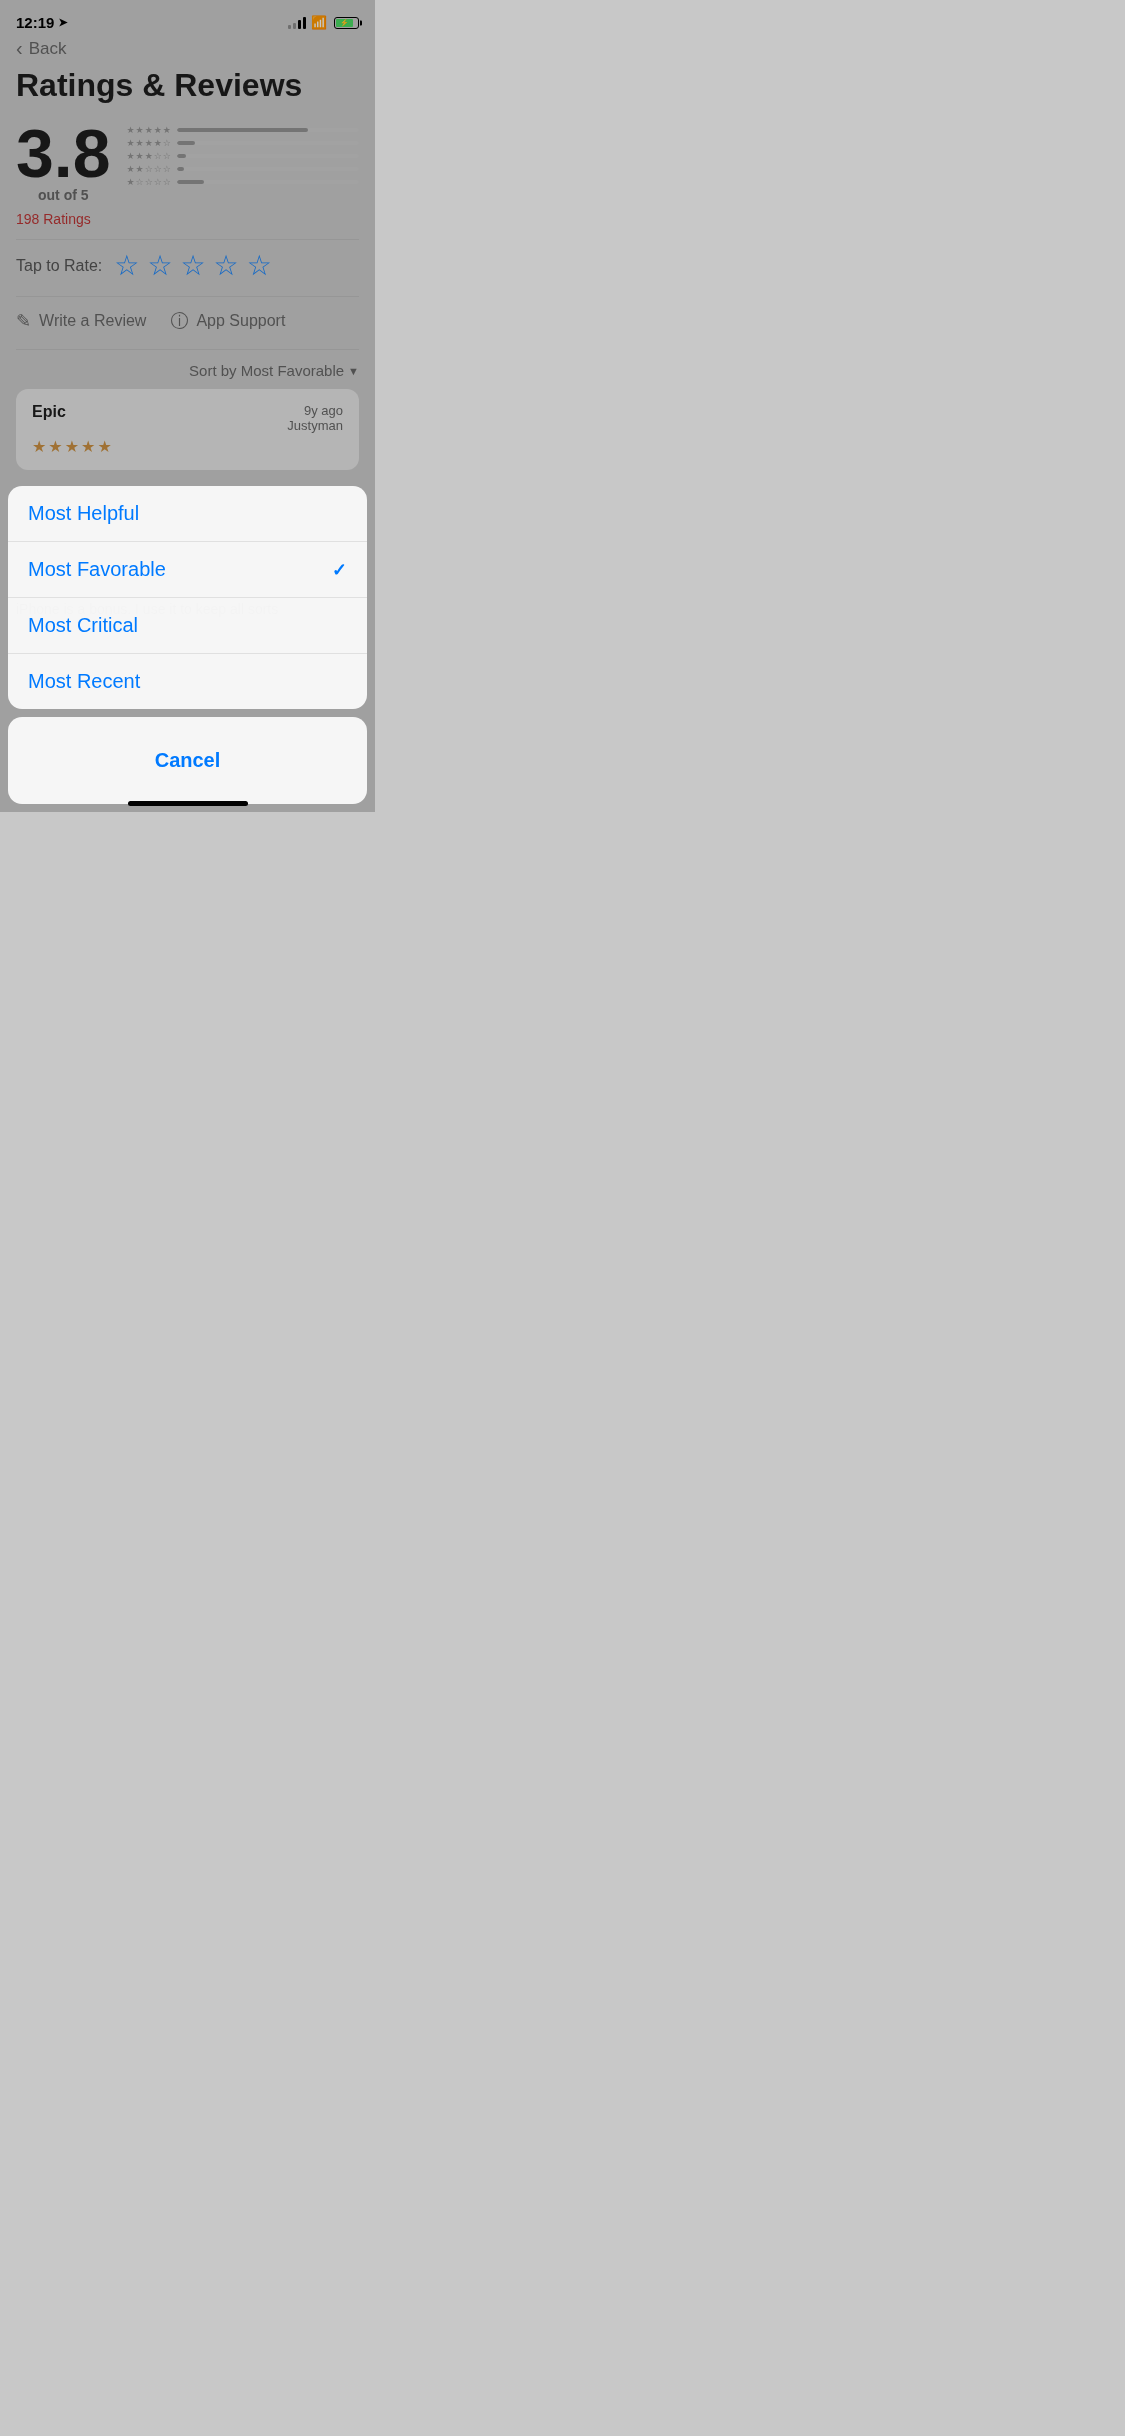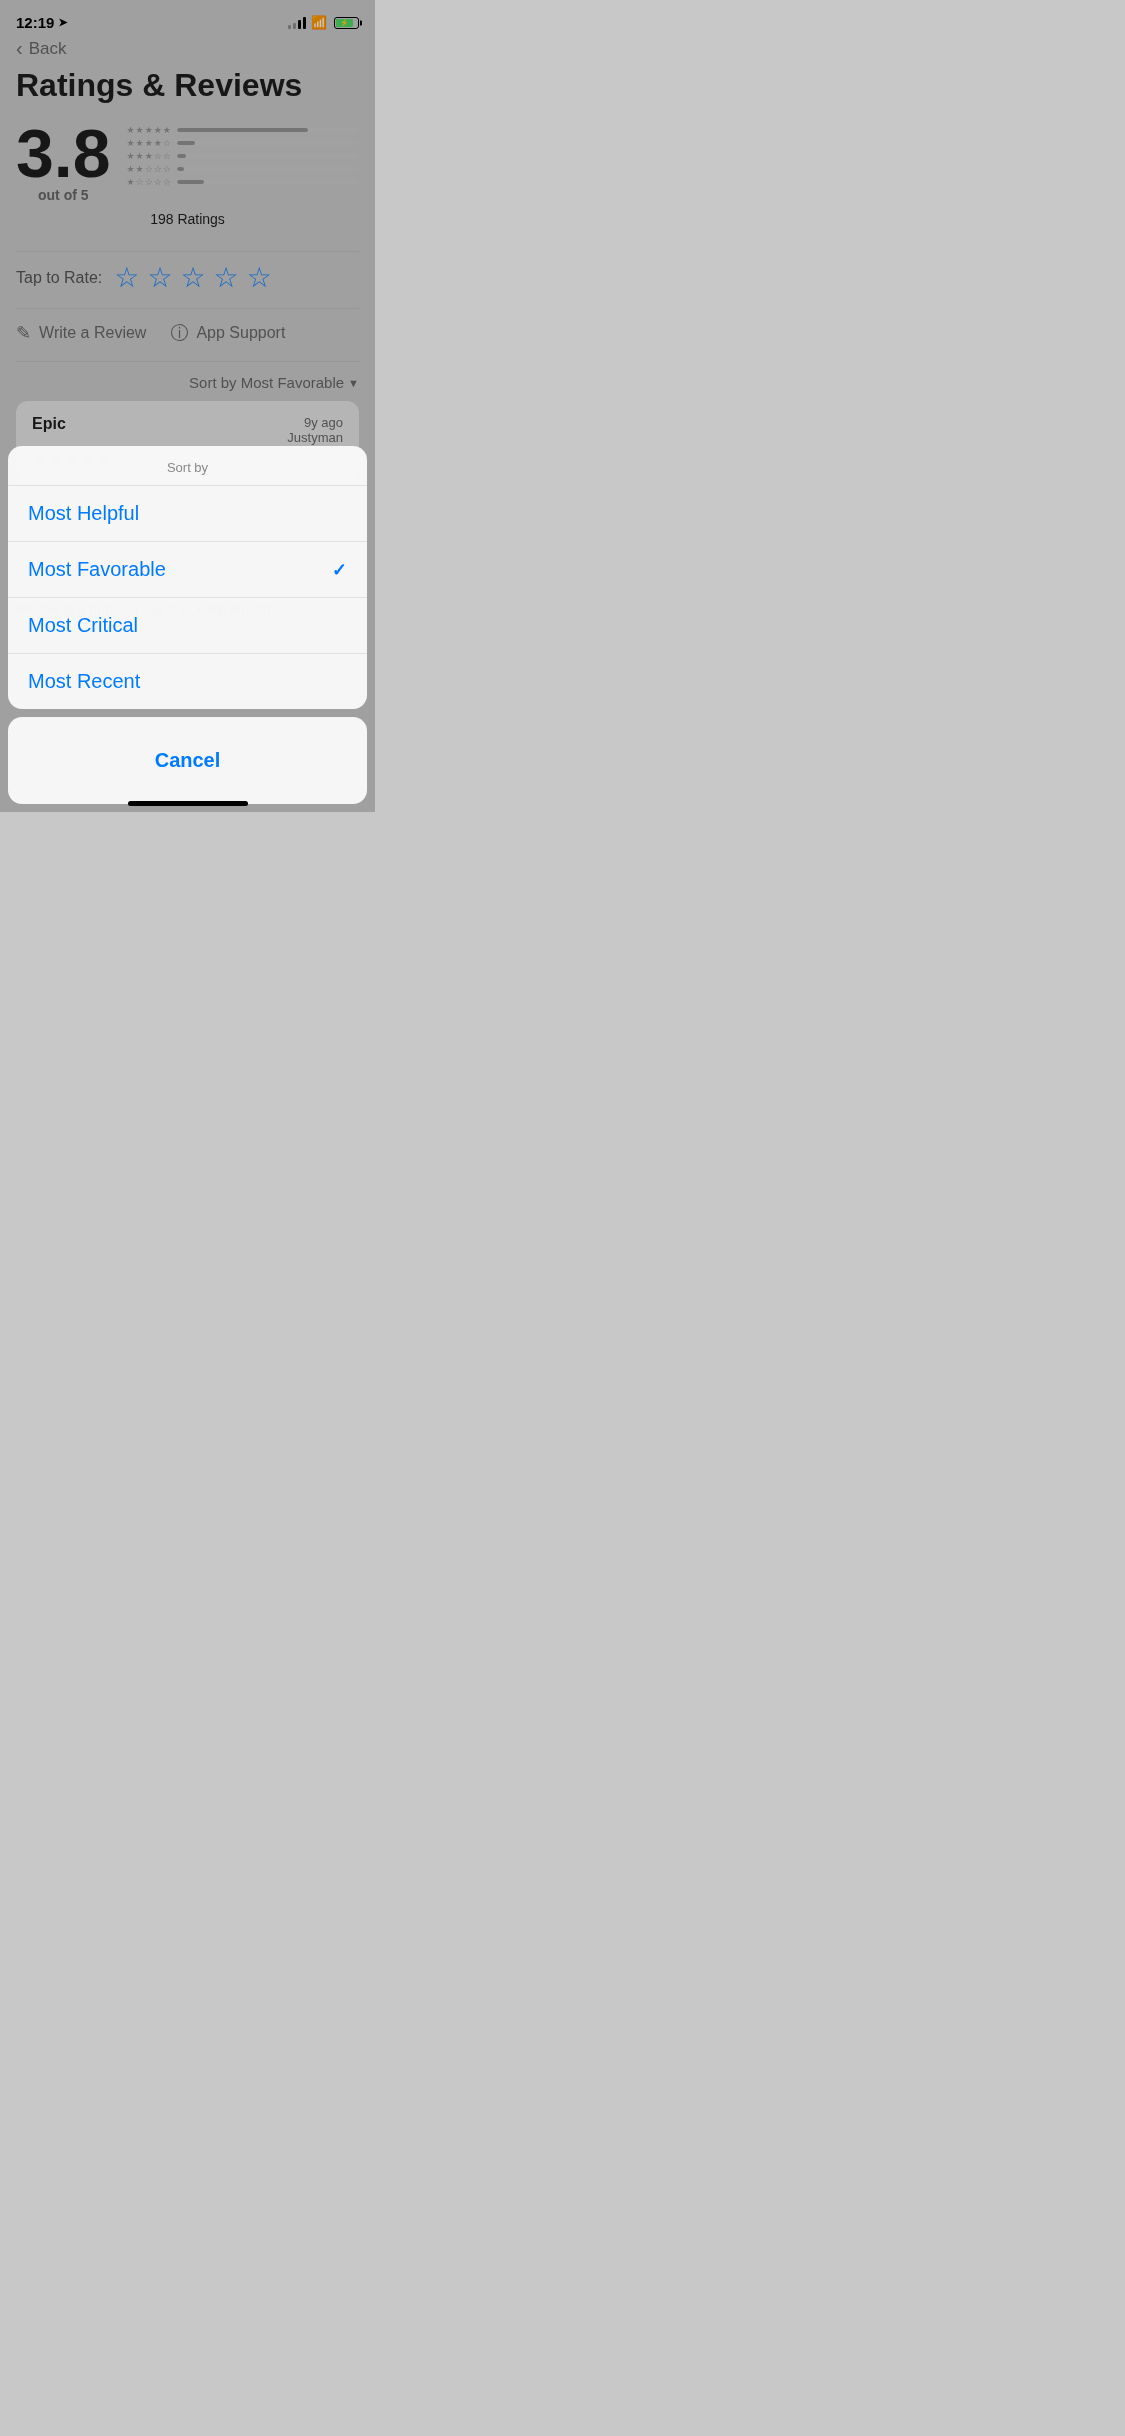--- a/index.html
+++ b/index.html
@@ -167,24 +167,24 @@
       border-radius: 2px;
       overflow: hidden;
     }
     .rating-bar-fill {
       height: 100%;
       background: #888;
       border-radius: 2px;
     }
 
     .ratings-count-row {
-      text-align: center;
-      color: #000000;
+      text-align: left;
+      color: #b91c1c;
       font-size: 14px;
-      margin-bottom: 24px;
+      margin-bottom: 12px;
     }
 
     .divider {
       height: 1px;
       background: #bbb;
       margin: 4px 0 12px;
     }
 
     
     .tap-to-rate {
@@ -528,21 +528,20 @@
 
 <div class="bottom-snippet">
   <span>iPhone is a bonus.  I use it to keep all sorts</span>
 </div>
 
 <div class="overlay-dim"></div>
 
 <div class="action-sheet-wrapper">
 
   <div class="action-sheet">
-    <div class="action-sheet-title">Sort by</div>
 
     <div class="action-sheet-item">
       <span class="action-sheet-item-label">Most Helpful</span>
     </div>
 
     <div class="action-sheet-item">
       <span class="action-sheet-item-label">Most Favorable</span>
       <span class="checkmark">✓</span>
     </div>
 

